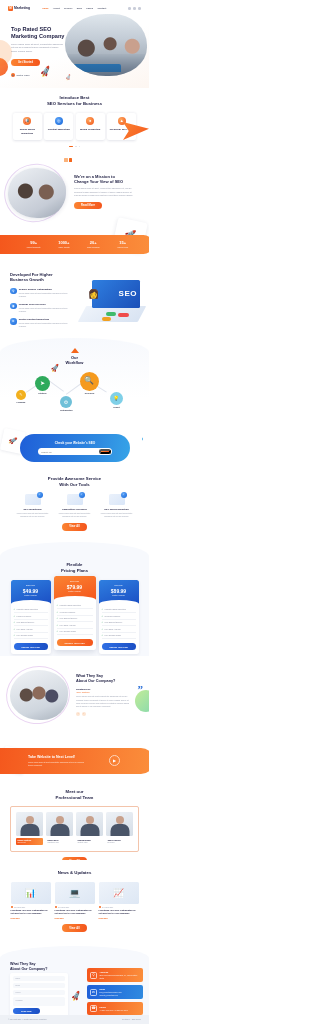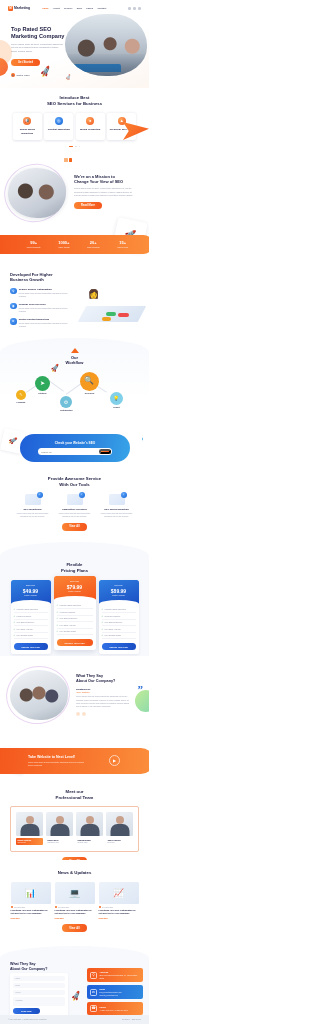--- a/index.html
+++ b/index.html
@@ -513,20 +513,21 @@
       <div class="gr-item">
         <div class="gr-ic">➤</div>
         <div>
           <h4>Digital Content Marketing</h4>
           <p>Lorem ipsum dolor sit amet consectetur adipiscing elit sed eiusmod.</p>
         </div>
       </div>
     </div>
     <div class="gr-art">
       <div class="gr-base"></div>
+      <div class="gr-screen">SEO</div>
       <div class="gr-pill gr-p1"></div>
       <div class="gr-pill gr-p2"></div>
       <div class="gr-pill gr-p3"></div>
       <div class="gr-person">👩</div>
     </div>
   </div>
 
   <div class="workflow">
     <div class="wf-tri"></div>
     <div class="wf-title">

